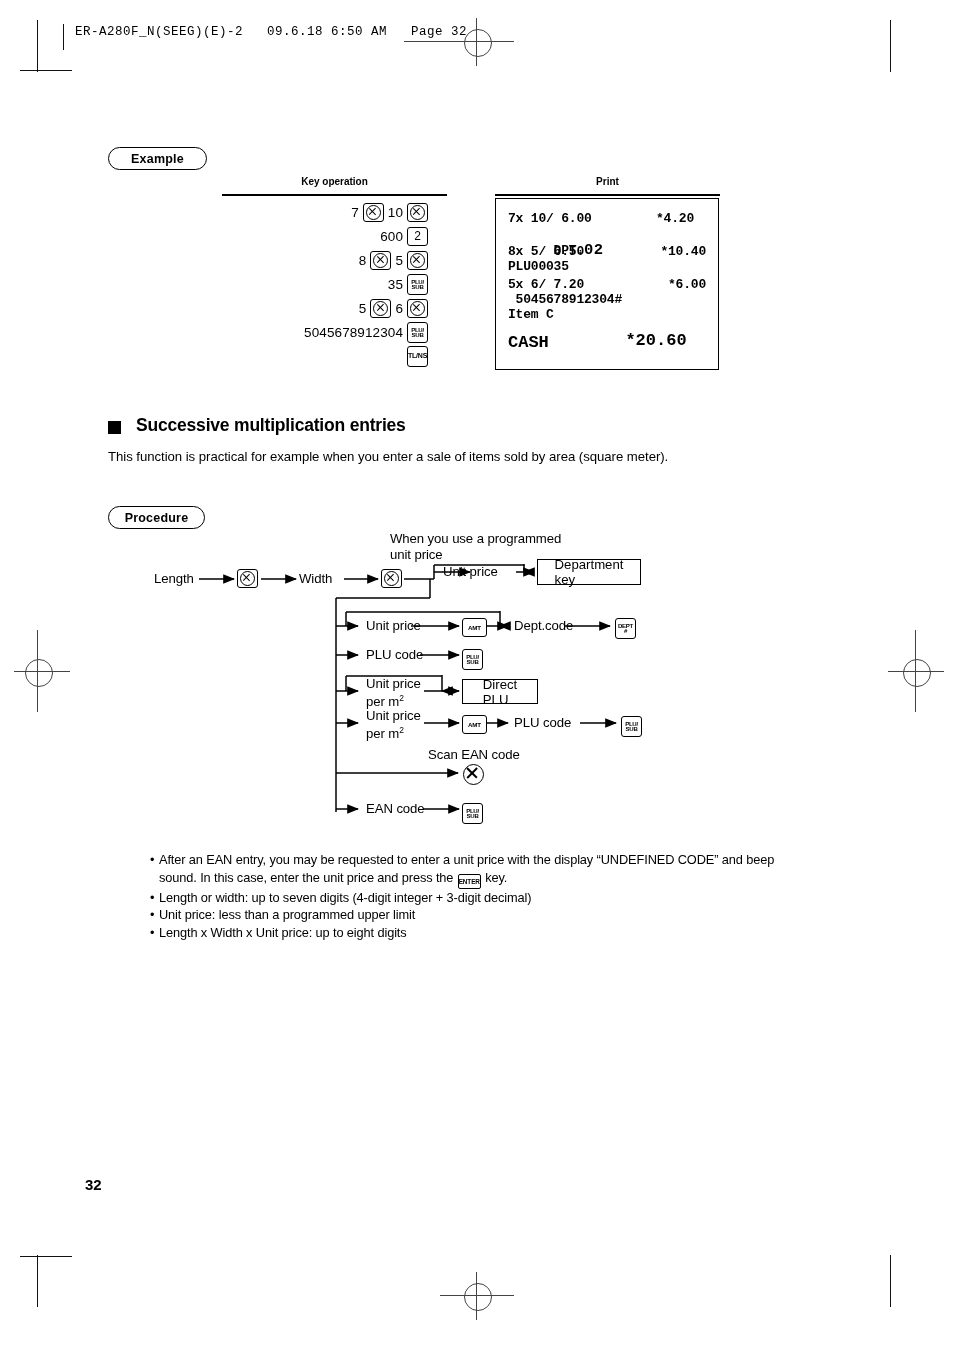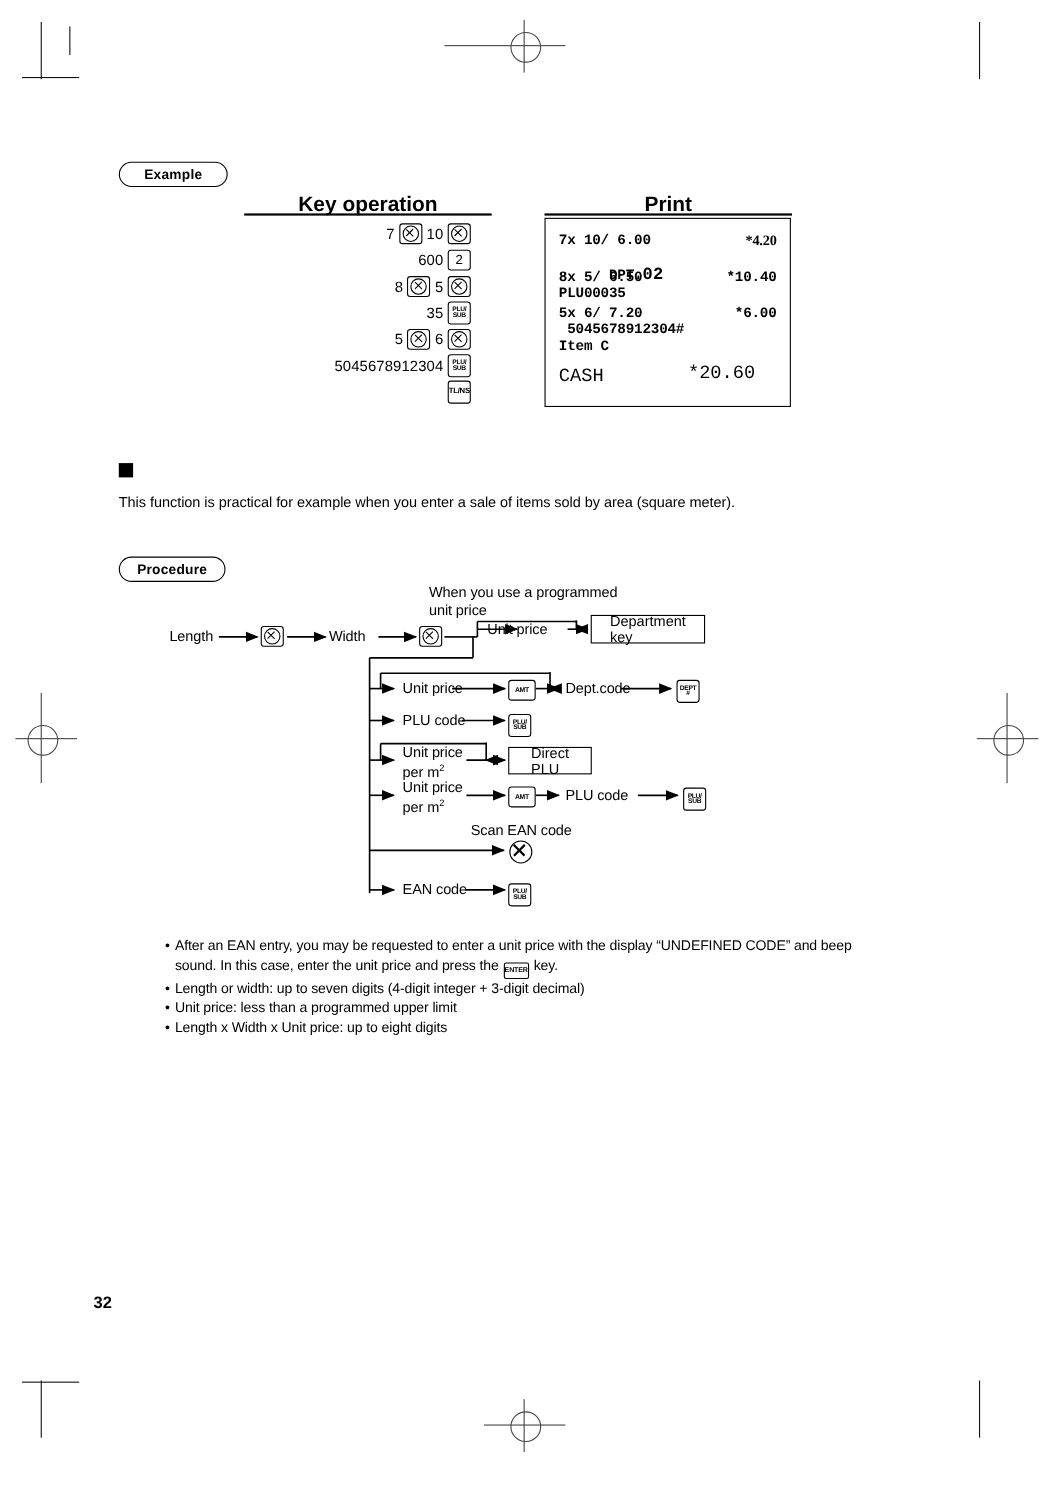--- a/index.html
+++ b/index.html
@@ -27,21 +27,21 @@
   
   .pill{
     position:absolute;border:1.6px solid #000;border-radius:999px;
     display:flex;align-items:center;justify-content:center;
     font-weight:bold;font-size:12.5px;letter-spacing:.2px;
     background:#fff;
   }
 
   
   .colhead{
-    position:absolute;font-weight:bold;font-size:19px;text-align:center;
+    position:absolute;font-weight:bold;font-size:10px;text-align:center;
   }
   .colrule{position:absolute;height:1.6px;background:#000;}
 
   
   .kops{position:absolute;left:218px;top:200px;width:210px;}
   .krow{
     display:flex;align-items:center;justify-content:flex-end;
     height:24px;gap:4px;
   }
   .knum{font-size:13.5px;letter-spacing:.1px;}
@@ -71,21 +71,21 @@
   .xsym:after{transform:rotate(-45deg);}
 
   
   .receipt{
     position:absolute;left:495px;top:198px;width:224px;height:172px;
     border:1.5px solid #000;background:#fff;box-sizing:border-box;
     font-family:"Liberation Mono", monospace;
   }
   .rline{position:absolute;white-space:pre;font-size:13px;font-weight:bold;letter-spacing:-.2px;}
   .rline.amt{text-align:right;}
-  .rbig{font-size:17px;font-weight:normal;letter-spacing:0px;}
+  .rbig{font-size:17px;font-weight:bold;letter-spacing:0px;}
   .rdpt{font-size:15.5px;font-weight:bold;letter-spacing:.4px;text-align:right;}
 
   
   .sqbullet{position:absolute;width:13px;height:13px;background:#000;}
   .h2{position:absolute;font-size:17.5px;font-weight:bold;letter-spacing:-.2px;}
   .para{position:absolute;font-size:13.2px;letter-spacing:-.05px;}
 
   
   .flow{position:absolute;left:0;top:0;width:954px;height:1351px;pointer-events:none;}
   .ftext{position:absolute;font-size:13.2px;line-height:14px;letter-spacing:-.1px;}
@@ -142,20 +142,21 @@
 
   <div class="regline-v" style="left:915px;top:630px;height:82px;"></div>
   <div class="regline-h" style="left:888px;top:671px;width:56px;"></div>
   <div class="regmark" style="left:903px;top:659px;"></div>
 
   <div class="regline-v" style="left:476px;top:1272px;height:48px;"></div>
   <div class="regline-h" style="left:440px;top:1295px;width:74px;"></div>
   <div class="regmark" style="left:464px;top:1283px;"></div>
 
   <div class="hdrbar"></div>
+  <div class="hdrtext">ER-A280F_N(SEEG)(E)-2   09.6.18 6:50 AM   Page 32</div>
 
   <div class="pill" style="left:108px;top:147px;width:97px;height:21px;">Example</div>
 
   <div class="colhead" style="left:222px;top:176px;width:225px;">Key operation</div>
   <div class="colrule" style="left:222px;top:194px;width:225px;"></div>
 
   <div class="colhead" style="left:495px;top:176px;width:225px;">Print</div>
   <div class="colrule" style="left:495px;top:194px;width:225px;"></div>
 
   <div class="kops" id="kops">
@@ -211,21 +212,21 @@
       </div>
       <div class="krow">
         <span class="key tall">
           <span class="lbl" style="font-size:7px;">TL/NS</span>
         </span>
       </div>
     </div>
 
   <div class="receipt">
     <div class="rline" style="left:12px;top:12px;">7x 10/ 6.00</div>
-    <div class="rline amt" style="left:130px;top:12px;width:80px;font-family:Liberation Serif, serif;">*4.20</div>
+    <div class="rline amt" style="left:118px;top:12px;width:80px;">*4.20</div>
 
     <div class="rline" style="left:12px;top:27px;">
       <span>DPT.</span><span class="rdpt">02</span>
     </div>
 
     <div class="rline" style="left:12px;top:45px;">8x 5/ 6.50</div>
     <div class="rline amt" style="left:130px;top:45px;width:80px;">*10.40</div>
 
     <div class="rline" style="left:12px;top:60px;">PLU00035</div>
 
@@ -233,20 +234,21 @@
     <div class="rline amt" style="left:130px;top:78px;width:80px;">*6.00</div>
 
     <div class="rline" style="left:12px;top:93px;"> 5045678912304#</div>
     <div class="rline" style="left:12px;top:108px;">Item C</div>
 
     <div class="rline rbig" style="left:12px;top:134px;">CASH</div>
     <div class="rline rbig amt" style="left:108px;top:132px;width:104px;text-align:center;">*20.60</div>
   </div>
 
   <div class="sqbullet" style="left:108px;top:421px;"></div>
+  <div class="h2" style="left:136px;top:415px;">Successive multiplication entries</div>
   <div class="para" style="left:108px;top:449px;width:700px;">This function is practical for example when you enter a sale of items sold by area (square meter).</div>
 
   <div class="pill" style="left:108px;top:490px;width:95px;height:21px;margin-top:16px;">Procedure</div>
 
   <svg class="flow" viewBox="0 0 954 1351">
     <defs>
       <marker id="ah" viewBox="0 0 10 8" refX="9" refY="4" markerWidth="8" markerHeight="7" orient="auto">
         <path d="M0,0 L10,4 L0,8 z" fill="#000"></path>
       </marker>
       <marker id="ahd" viewBox="0 0 8 10" refX="4" refY="9" markerWidth="7" markerHeight="8" orient="auto">

